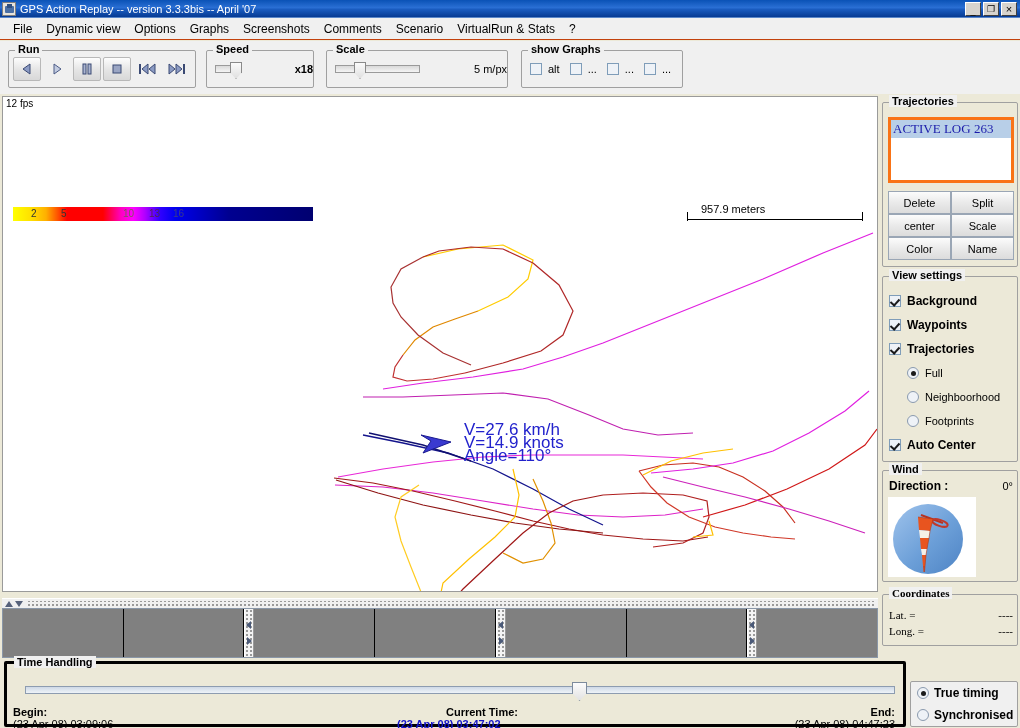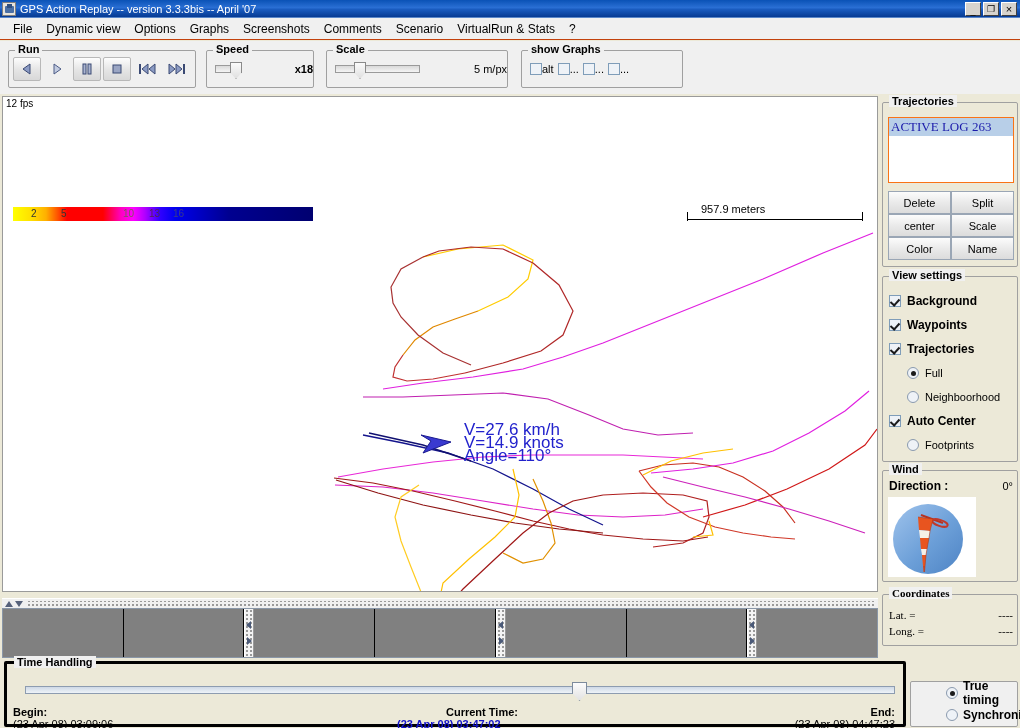--- a/index.html
+++ b/index.html
@@ -111,21 +111,21 @@
   }
   .slider-knob {
     position: absolute; top: -4px; width: 12px; height: 17px;
     background: linear-gradient(to bottom,#fbfbfb,#e0e0e0);
     border: 1px solid #8a8a8a;
     clip-path: polygon(0 0, 100% 0, 100% 60%, 50% 100%, 0 60%);
   }
   .slider-val { font-size: 11px; font-weight: bold; color:#000; white-space: nowrap; margin-left: 48px; }
   .slider-val.normal { font-weight: normal; }
 
-  .cb-row { display: flex; align-items: center; height: 100%; padding-left: 8px; }
+  .cb-row { display: flex; align-items: center; height: 100%; padding-left: 8px; gap: 6px; }
   .cb-box {
     width: 12px; height: 12px; background: #eef2f7;
     border: 1px solid #7f9db9;
     display: inline-block; position: relative; flex:0 0 auto;
   }
   .cb-box.checked:after {
     content: ""; position: absolute; left: 2px; top: 1px;
     width: 4px; height: 7px; border: solid #1b1b1b;
     border-width: 0 2px 2px 0; transform: rotate(42deg);
   }
@@ -208,21 +208,21 @@
     position: absolute; left: 0; width: 136px;
     border: 1px solid #a0a0a0; border-radius: 2px; background: transparent;
   }
   .sgroup > .g-title {
     position: absolute; top: -8px; left: 6px; background: #f0f0f0;
     padding: 0 3px; font-size: 11px; font-weight: bold; color: #000;
   }
   .grp-traj { top: 6px; height: 165px; }
   .traj-list {
     position: absolute; left: 5px; top: 14px; width: 126px; height: 66px;
-    background: #fff; border: 1px solid #f97316;
+    background: #fff; border: 3px solid #f97316;
   }
   .traj-item {
     background: #b8cfe8; color: #1a1aaa; font-size: 13px;
     padding: 1px 2px; white-space: nowrap; overflow: hidden;
     font-family: "Liberation Serif", serif;
   }
   .traj-buttons {
     position: absolute; left: 5px; top: 88px; width: 126px;
     display: grid; grid-template-columns: 1fr 1fr; gap: 0px;
   }
@@ -290,21 +290,21 @@
   .tcol { position: absolute; font-size: 11px; color:#000; }
   .tcol .k { font-weight: bold; display:block; }
   .tcol .v { display:block; }
   .tcol.cur .v { color: #1414c8; font-weight: bold; }
   .tcol.cur .k { text-align:center; }
   .tcol.end .k { text-align:right; }
   .tcol.end .v { text-align:right; }
 
   .grp-timing {
     position: absolute; left: 910px; top: 681px; width: 108px; height: 46px;
-    border: 1px solid #a0a0a0; border-radius: 2px; background: #f0f0f0; padding-left: 29px;
+    border: 1px solid #a0a0a0; border-radius: 2px; background: #f0f0f0;
   }
   .timing-row { display:flex; align-items:center; gap:5px; height: 22px; padding-left: 6px; }
   .timing-row .lbl { font-size: 12px; font-weight: bold; color:#000; }
 </style>
 </head>
 <body>
 
 <div id="app">
 
   <div class="titlebar">
@@ -561,27 +561,27 @@
           <span class="lbl">Trajectories</span>
         </div>
         <div class="vrow sub">
           <span class="radio on"></span>
           <span class="lbl">Full</span>
         </div>
         <div class="vrow sub">
           <span class="radio"></span>
           <span class="lbl">Neighboorhood</span>
         </div>
+        <div class="vrow sub">
+          <span class="radio"></span>
+          <span class="lbl">Footprints</span>
+        </div>
         <div class="vrow">
           <span class="cb-box checked"></span>
           <span class="lbl">Auto Center</span>
-        </div>
-        <div class="vrow sub">
-          <span class="radio"></span>
-          <span class="lbl">Footprints</span>
         </div>
       </div>
     </div>
 
     <div class="sgroup grp-wind">
       <div class="g-title">Wind</div>
       <div class="wind-dir-row">
         <span class="k">Direction :</span>
         <span class="v">0°</span>
       </div>

